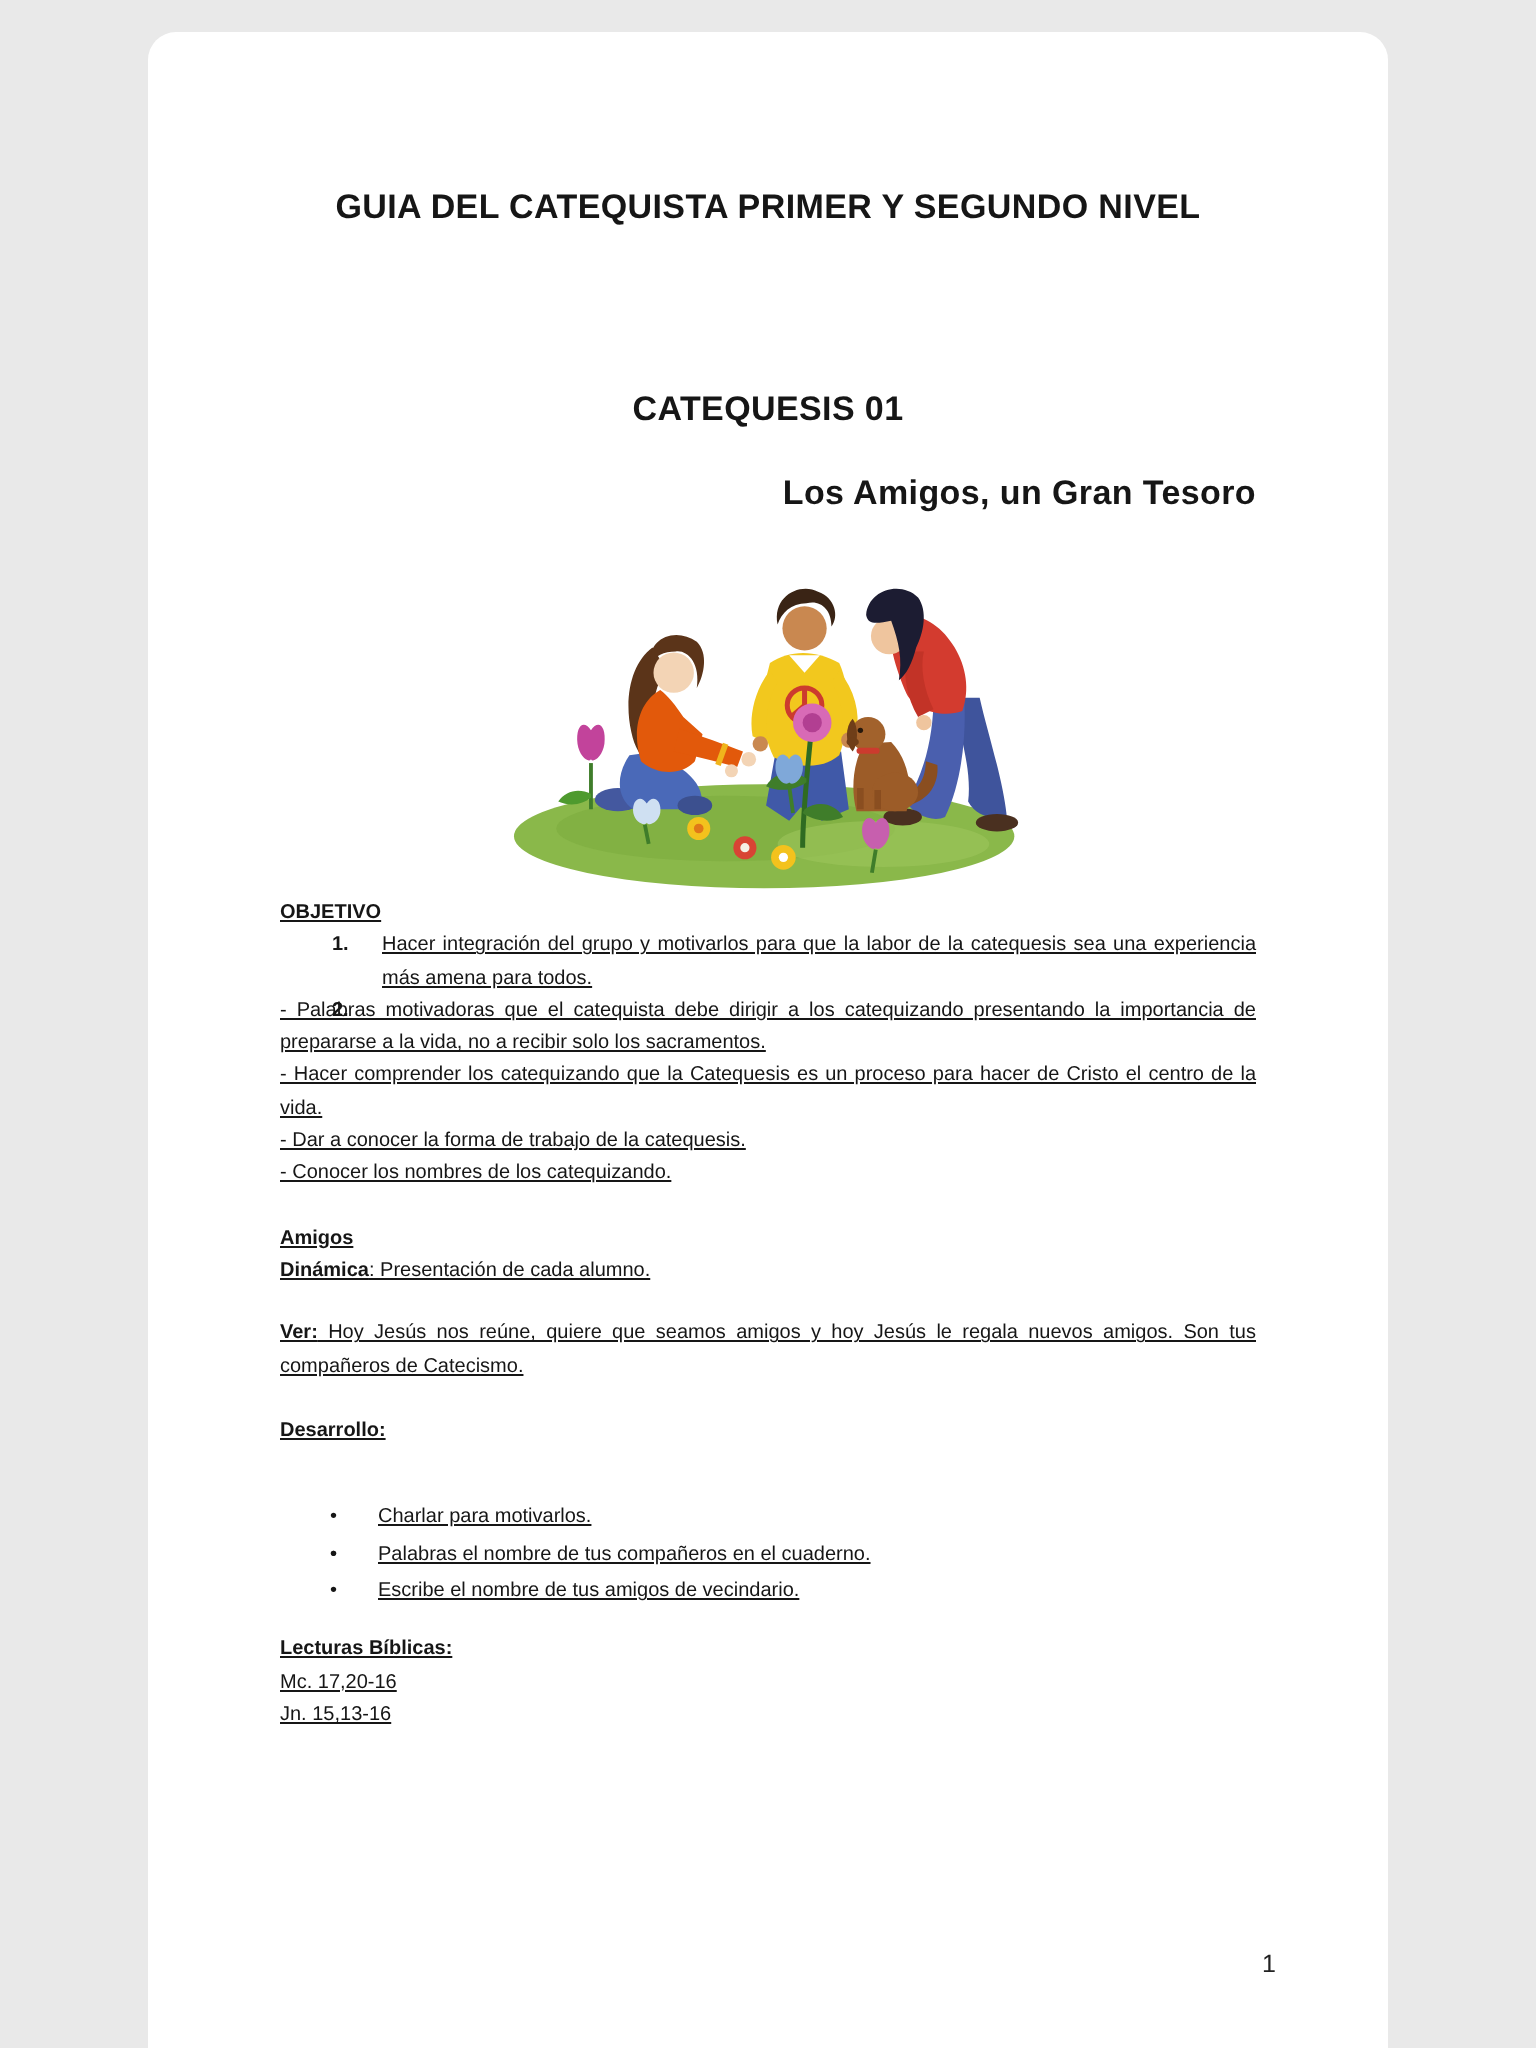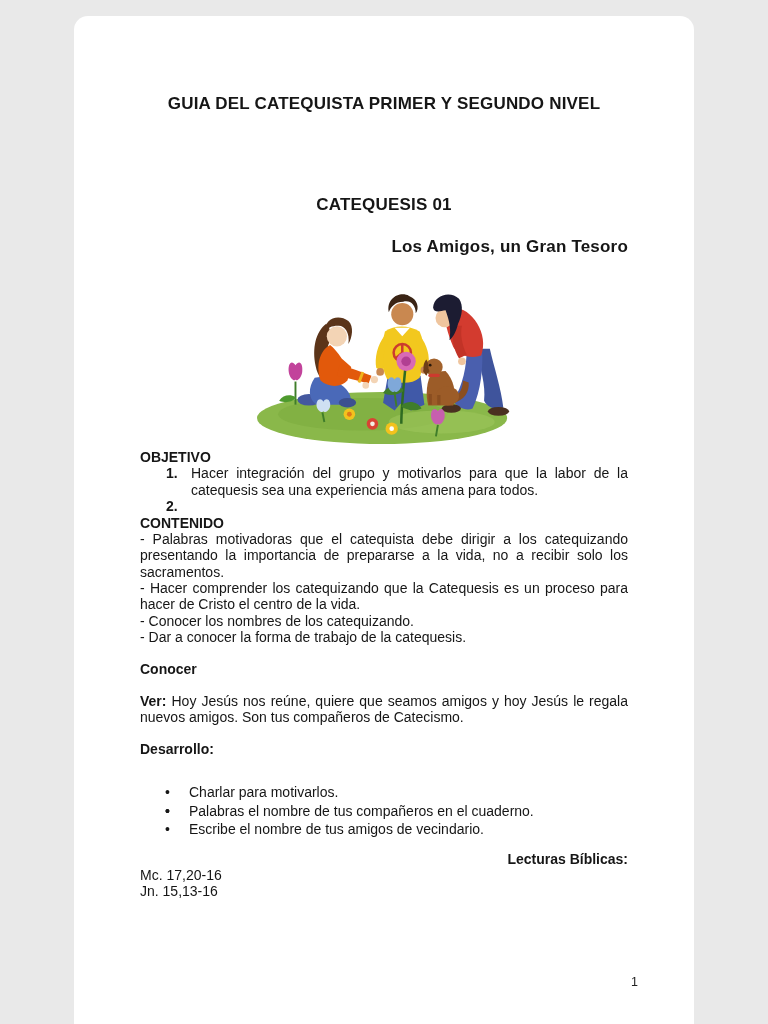--- a/index.html
+++ b/index.html
@@ -17,40 +17,40 @@
 
   .t-main, .t-author, .t-lesson, .t-lesson-sub {
     margin:0; text-align:center; font-weight:bold;
     font-size:17px; line-height:23px; letter-spacing:0.2px;
   }
   .t-lesson { margin-top:78px; }
   .t-lesson-sub { margin-top:19px;text-align:right; }
 
   .illus-wrap { margin-top:10px; height:178px; display:flex; justify-content:center; }
 
-  .body-txt { font-size:14px; line-height:16.3px; }
+  .body-txt { font-size:10px; line-height:16.3px;text-decoration:underline; }
 
   .sec-h { margin:0; font-weight:bold; }
   .mt-sec { margin-top:17px; }
 
   .para { margin:0; text-align:justify; }
 
   ol.obj-list, ul.dev-list { list-style:none; margin:0; padding:0; }
   .oli { position:relative; padding-left:51px; text-align:justify; }
   .oli .num { position:absolute; left:26px; font-weight:bold; }
   .bli { position:relative; padding-left:49px; margin-bottom:2.2px; }
   .bli .blt { position:absolute; left:25px; }
 
   .bold { font-weight:bold; }
 
   .inline-line { margin:0; }
   .ver-para { margin-top:15px; }
   .dev-h { margin-top:16px; }
   ul.dev-list { margin-top:27px; }
-  .lect-h { margin-top:13px;text-align:right; }
+  .lect-h { margin-top:13px; }
   .ref-line { margin:0; }
 
   .page-num {
     position:absolute; right:56px; top:959px;
     font-size:12.5px; color:#222;
   }
 </style>
 </head>
 <body>
 
@@ -169,27 +169,27 @@
       <ol class="obj-list">
         <li class="oli">
           <span class="num">1.</span>
           <span>Hacer integración del grupo y motivarlos para que la labor de la catequesis sea una experiencia más amena para todos.</span>
         </li>
         <li class="oli">
           <span class="num">2.</span>
         </li>
       </ol>
 
-      <p class="sec-h mt-sec">CONTENIDO</p>
       <p class="para">- Palabras motivadoras que el catequista debe dirigir a los catequizando presentando la importancia de prepararse a la vida, no a recibir solo los sacramentos.</p>
       <p class="para">- Hacer comprender los catequizando que la Catequesis es un proceso para hacer de Cristo el centro de la vida.</p>
+      <p class="para">- Dar a conocer la forma de trabajo de la catequesis.</p>
       <p class="para">- Conocer los nombres de los catequizando.</p>
-      <p class="para">- Dar a conocer la forma de trabajo de la catequesis.</p>
-
-      <p class="sec-h" style="margin-top:16px">Conocer</p>
+
+      <p class="sec-h" style="margin-top:16px">Amigos</p>
+      <p class="inline-line"><span class="bold">Dinámica</span><span>: Presentación de cada alumno.</span></p>
 
       <p class="para ver-para"><span class="bold">Ver:</span><span> Hoy Jesús nos reúne, quiere que seamos amigos y hoy Jesús le regala nuevos amigos. Son tus compañeros de Catecismo.</span></p>
 
       <p class="sec-h dev-h">Desarrollo:</p>
       <ul class="dev-list">
         <li class="bli">
           <span class="blt">•</span>
           <span>Charlar para motivarlos.</span>
         </li>
         <li class="bli">

